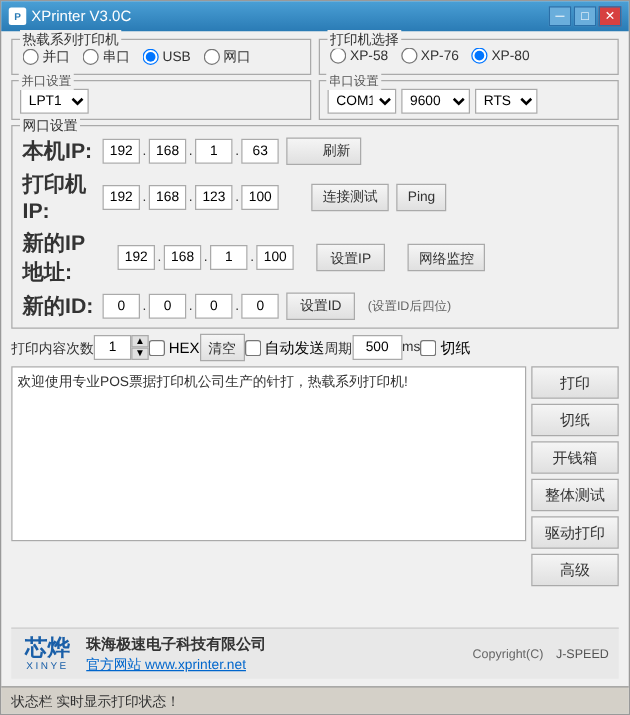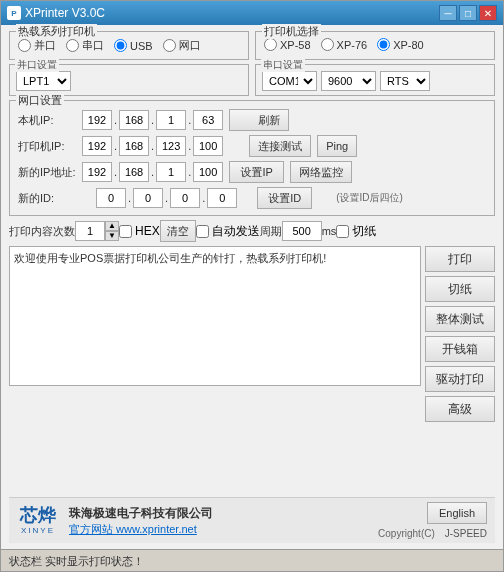--- a/index.html
+++ b/index.html
@@ -124,23 +124,24 @@
     .combo-select.lpt { width: 55px; }
     .combo-select.com { width: 55px; }
     .combo-select.baud { width: 55px; }
     .combo-select.rts { width: 50px; }
     .ip-row {
       display: flex;
       align-items: center;
       gap: 4px;
     }
     .ip-label {
-      font-size: 11px;
+      font-size: 17px;
       color: #333;
       width: 58px;
+      font-weight: bold;
     }
     .ip-field {
       display: flex;
       align-items: center;
       gap: 2px;
     }
     .ip-input {
       width: 30px;
       height: 20px;
       font-size: 11px;
@@ -487,36 +488,36 @@
           <input type="text" class="ip-input" value="168" style="">
           <span class="ip-dot">.</span>
           <input type="text" class="ip-input" value="123" style="">
           <span class="ip-dot">.</span>
           <input type="text" class="ip-input" value="100" style="">
         </div>
         <button class="btn btn-connect">连接测试</button>
         <button class="btn btn-ping">Ping</button>
       </div>
 
-      <div class="ip-row" style="margin-top:4px; gap:6px;">
+      <div class="ip-row" style="margin-top:4px; gap:18px;">
         <span class="ip-label">新的IP地址:</span>
         <div class="ip-field">
           <input type="text" class="ip-input" value="192" style="">
           <span class="ip-dot">.</span>
           <input type="text" class="ip-input" value="168" style="">
           <span class="ip-dot">.</span>
           <input type="text" class="ip-input" value="1" style="">
           <span class="ip-dot">.</span>
           <input type="text" class="ip-input" value="100" style="">
         </div>
         <button class="btn btn-setip">设置IP</button>
         <button class="btn btn-netmon">网络监控</button>
       </div>
 
-      <div class="ip-row" style="margin-top:4px; gap:20px;">
+      <div class="ip-row" style="margin-top:4px; gap:6px;">
         <span class="ip-label">新的ID:</span>
         <div class="ip-field">
           <input type="text" class="ip-input" value="0" style="">
           <span class="ip-dot">.</span>
           <input type="text" class="ip-input" value="0" style="">
           <span class="ip-dot">.</span>
           <input type="text" class="ip-input" value="0" style="">
           <span class="ip-dot">.</span>
           <input type="text" class="ip-input" value="0" style="">
         </div>
@@ -553,41 +554,40 @@
       </label>
     </div>
 
     <div class="main-area">
       <div class="text-area-container">
         <textarea class="print-textarea" style="">欢迎使用专业POS票据打印机公司生产的针打，热载系列打印机!</textarea>
       </div>
       <div class="right-buttons">
         <button class="right-btn">打印</button>
         <button class="right-btn">切纸</button>
+        <button class="right-btn">开钱箱</button>
         <button class="right-btn">整体测试</button>
-        <button class="right-btn">开钱箱</button>
         <button class="right-btn">驱动打印</button>
         <button class="right-btn">高级</button>
       </div>
     </div>
 
     <div class="footer-area">
 
       <div class="logo-area">
         <div style="display:flex; flex-direction:column; align-items:center; width:42px;">
           <div style="font-size:18px; font-weight:bold; color:#1a5fa8; line-height:1.1;">芯烨</div>
           <div style="font-size:8px; color:#1a5fa8; letter-spacing:2px;">XINYE</div>
         </div>
       </div>
       <div class="company-info">
         <div class="company-name">珠海极速电子科技有限公司</div>
         <a class="company-website" href="#">官方网站 www.xprinter.net</a>
       </div>
       <div style="display:flex; flex-direction:column; align-items:flex-end; gap:4px;">
-        <button class="english-btn">English</button>
         <div style="display:flex; gap:10px;">
           <span class="copyright-text">Copyright(C)</span>
           <span class="jspeed-text">J-SPEED</span>
         </div>
       </div>
     </div>
 
   </div>
 
   <div class="status-bar">

